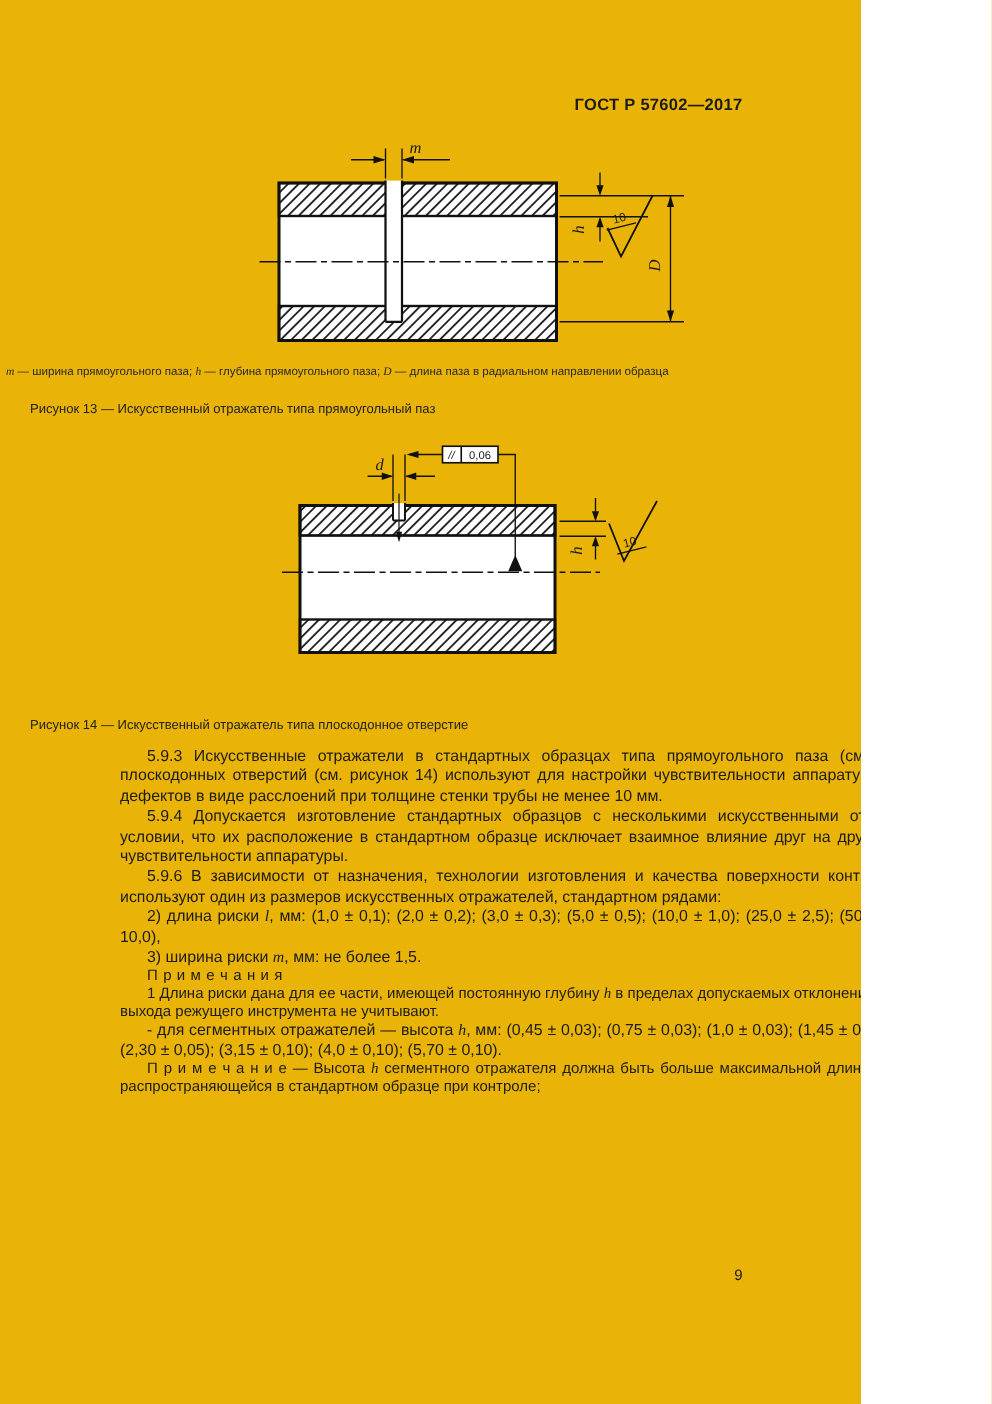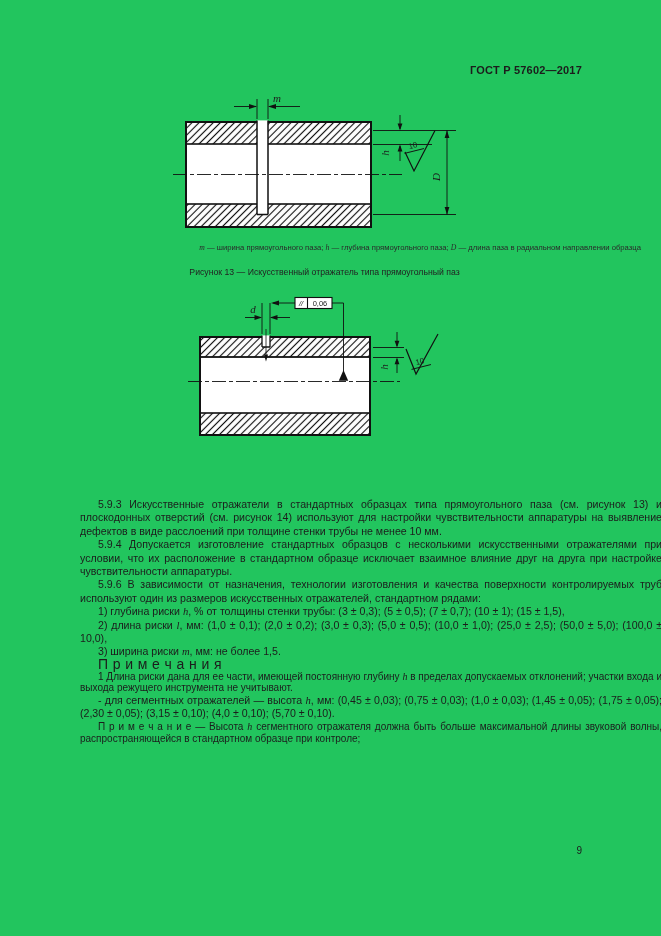--- a/index.html
+++ b/index.html
@@ -1,34 +1,34 @@
 <!DOCTYPE html>
 <html lang="ru"><head>
 <meta charset="utf-8">
 <style>
   html,body{margin:0;padding:0;background:#ffffff;}
   .page{
-    position:relative;width:661px;height:936px;background:#22c55e;overflow:hidden;
+    position:relative;width:574px;height:936px;background:#eab308;overflow:hidden;
     font-family:"Liberation Sans",sans-serif;color:#1c1c1c;
   }
   .doc-number{position:absolute;top:64px;right:79px;font-size:11px;font-weight:bold;letter-spacing:.2px;}
   .fig-svg{position:absolute;left:0;}
   #fig13{top:85px;}
   #fig14{top:292px;}
-  .legend{position:absolute;left:4px;right:20px;text-align:right;font-size:7.7px;line-height:9px;color:#2a2a2a;}
+  .legend{position:absolute;left:4px;right:20px;text-align:left;font-size:7.7px;line-height:9px;color:#2a2a2a;}
   #legend13{top:243px;}
   #legend14{top:454px;}
-  .figcaption{position:absolute;left:20px;right:32px;text-align:center;font-size:8.7px;color:#222;}
+  .figcaption{position:absolute;left:20px;right:32px;font-size:8.7px;color:#222;}
   #caption13{top:267px;}
   #caption14{top:478px;}
   .body-text{position:absolute;left:40px;top:498px;width:582px;margin-left:40px;}
   .body-text p{margin:0;}
   p.body{font-size:10.6px;line-height:13.4px;text-align:justify;text-indent:18px;}
   p.small{font-size:10px;line-height:11.7px;text-align:justify;text-indent:18px;}
-  p.notehead{font-size:14px;line-height:11.7px;text-indent:18px;letter-spacing:.4px;}
+  p.notehead{font-size:10px;line-height:11.7px;text-indent:18px;letter-spacing:.4px;}
   .mt6{margin-top:6px;}
   i{font-family:"Liberation Serif",serif;font-style:italic;}
   .page-number{position:absolute;top:845px;right:79px;font-size:10px;}
   svg text{font-family:"Liberation Sans",sans-serif;fill:#1c1c1c;}
   svg .dimtext{font-family:"Liberation Serif",serif;font-style:italic;}
 </style>
 </head>
 <body>
 
 <div class="page">
@@ -131,26 +131,26 @@
     </g>
     <g>
       <polyline points="406,349 416,374 438,334" fill="none" stroke="#111" stroke-width="1.2"></polyline>
       <g transform="rotate(-14 421 366)">
         <text x="421" y="364" font-size="8" text-anchor="middle">10</text>
         <path d="M411,367 H431" stroke="#111" stroke-width="0.9"></path>
       </g>
     </g>
   </svg>
 
+  <div id="caption14" class="figcaption">Рисунок 14 — Искусственный отражатель типа плоскодонное отверстие</div>
 
   <div class="body-text">
       <p class="body">5.9.3 Искусственные отражатели в стандартных образцах типа прямоугольного паза (см. рисунок 13) и плоскодонных отверстий (см. рисунок 14) используют для настройки чувствительности аппаратуры на выявление дефектов в виде расслоений при толщине стенки трубы не менее 10 мм.</p>
       <p class="body">5.9.4 Допускается изготовление стандартных образцов с несколькими искусственными отражателями при условии, что их расположение в стандартном образце исключает взаимное влияние друг на друга при настройке чувствительности аппаратуры.</p>
       <p class="body">5.9.6 В зависимости от назначения, технологии изготовления и качества поверхности контролируемых труб используют один из размеров искусственных отражателей, стандартном рядами:</p>
-      <p class="body">1) глубина риски <i>h</i>, % от толщины стенки трубы: (3 ± 0,3); (5 ± 0,5); (7 ± 0,7); (10 ± 1); (15 ± 1,5),</p>
       <p class="body">2) длина риски <i>l</i>, мм: (1,0 ± 0,1); (2,0 ± 0,2); (3,0 ± 0,3); (5,0 ± 0,5); (10,0 ± 1,0); (25,0 ± 2,5); (50,0 ± 5,0); (100,0 ± 10,0),</p>
       <p class="body">3) ширина риски <i>m</i>, мм: не более 1,5.</p>
       <p class="notehead mt6">П р и м е ч а н и я</p>
       <p class="small">1 Длина риски дана для ее части, имеющей постоянную глубину <i>h</i> в пределах допускаемых отклонений; участки входа и выхода режущего инструмента не учитывают.</p>
       <p class="body mt6">- для сегментных отражателей — высота <i>h</i>, мм: (0,45 ± 0,03); (0,75 ± 0,03); (1,0 ± 0,03); (1,45 ± 0,05); (1,75 ± 0,05); (2,30 ± 0,05); (3,15 ± 0,10); (4,0 ± 0,10); (5,70 ± 0,10).</p>
       <p class="small mt6">П р и м е ч а н и е — Высота <i>h</i> сегментного отражателя должна быть больше максимальной длины звуковой волны, распространяющейся в стандартном образце при контроле;</p>
     </div>
 
   <div class="page-number">9</div>
 

